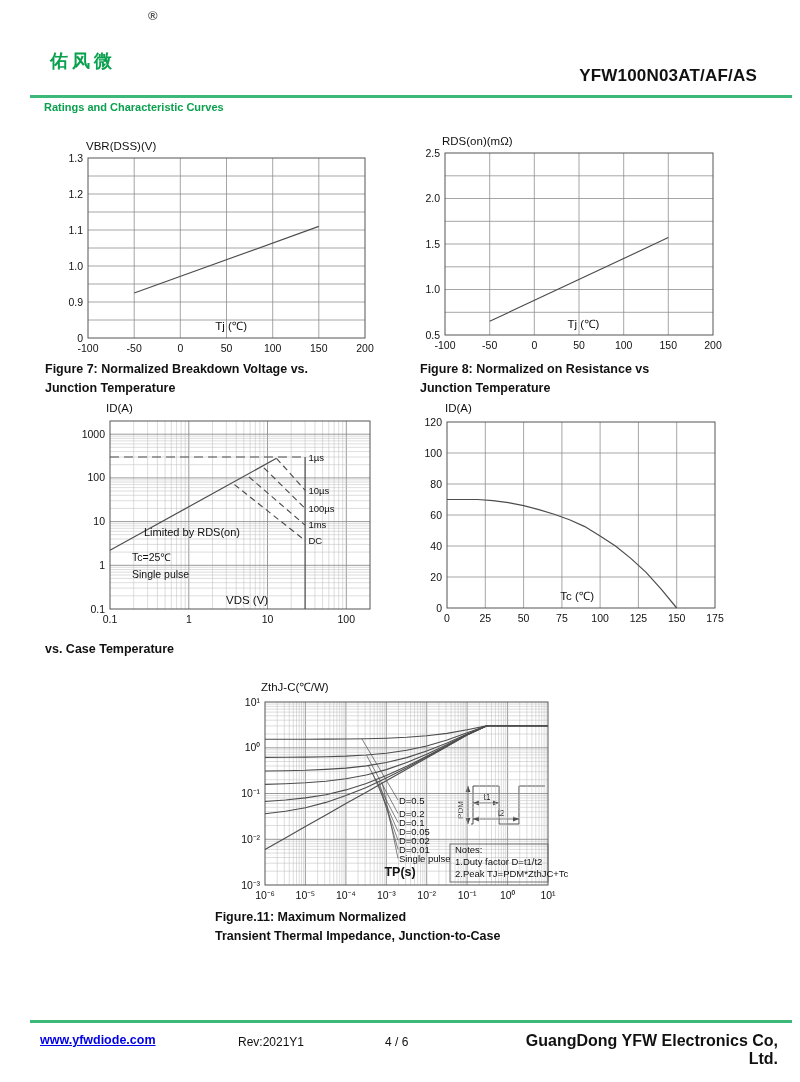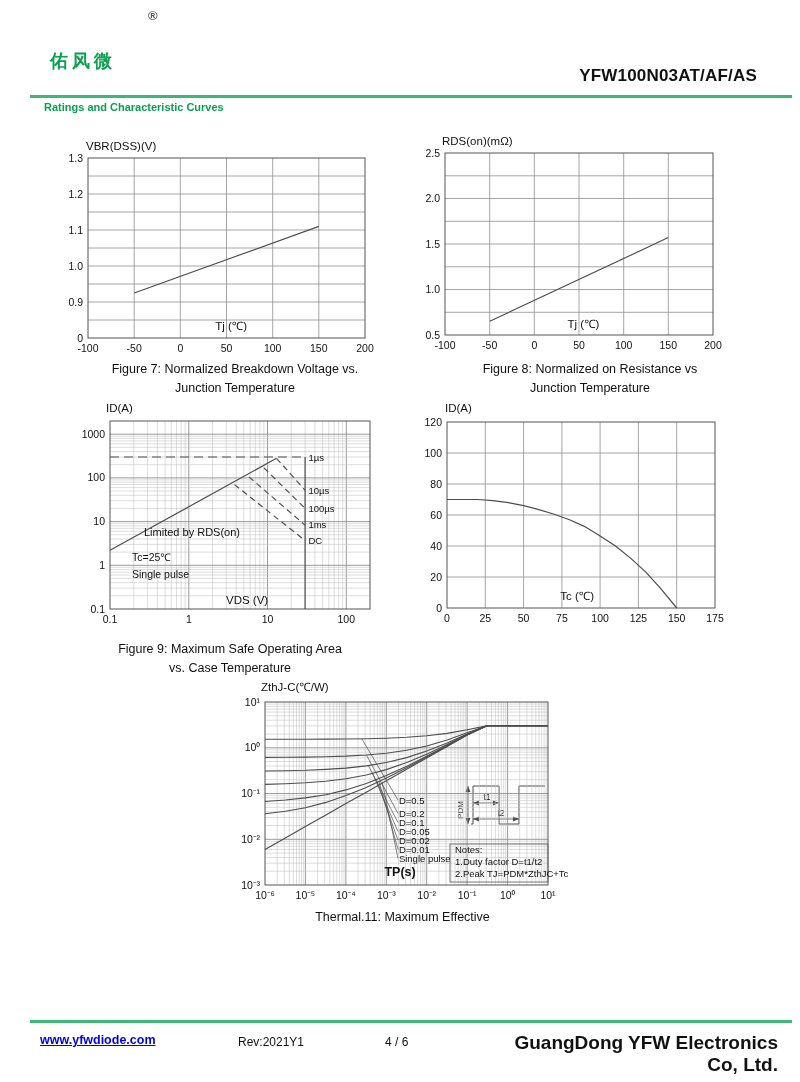--- a/index.html
+++ b/index.html
@@ -7,25 +7,25 @@
   .logo-main{position:absolute;left:52px;top:4px;font-size:41px;font-weight:bold;letter-spacing:1px;line-height:46px;}
   .logo-main .g{color:var(--green);}
   .logo-main .o{color:var(--orange);}
   .logo-reg{position:absolute;left:148px;top:8px;font-size:13px;color:#555;font-weight:bold;}
   .logo-cn{position:absolute;left:50px;top:49px;font-size:18px;font-weight:bold;color:var(--green);letter-spacing:4px;}
   .part-no{position:absolute;right:43px;top:66px;font-size:17px;font-weight:bold;letter-spacing:0.2px;}
   .hrule{position:absolute;left:30px;width:762px;height:3px;background:var(--rule);}
   .section-title{position:absolute;left:36px;top:101px;font-size:11px;font-weight:bold;color:var(--green);padding-left:8px;}
   .chart{position:absolute;}
   svg text{font-family:"Liberation Sans",sans-serif;}
-  .cap{position:absolute;font-size:12.5px;font-weight:normal;text-align:center;line-height:19px;color:#111;}
+  .cap{position:absolute;font-size:12.5px;font-weight:bold;text-align:left;line-height:19px;color:#111;}
   .f-web{position:absolute;left:40px;top:1033px;font-size:12.5px;font-weight:bold;color:var(--link);text-decoration:underline;}
   .f-rev{position:absolute;left:238px;top:1035px;font-size:12px;}
   .f-page{position:absolute;left:385px;top:1035px;font-size:12px;}
-  .f-co{position:absolute;left:510px;top:1032px;width:268px;font-size:19px;font-weight:bold;text-align:right;}
+  .f-co{position:absolute;left:510px;top:1032px;width:268px;font-size:16px;font-weight:bold;text-align:right;}
 </style>
 </head>
 <body>
 
 <div class="page">
 
   <div class="logo-reg">®</div>
   <div class="logo-cn">佑风微</div>
   <div class="part-no">YFW100N03AT/AF/AS</div>
   <div class="hrule" style="top:95px"></div>
@@ -387,25 +387,25 @@
 
   <div class="cap" style="left:45px;top:360px;width:380px">
     <div>Figure 7: Normalized Breakdown Voltage vs.</div>
     <div>Junction Temperature</div>
   </div>
   <div class="cap" style="left:420px;top:360px;width:340px">
     <div>Figure 8: Normalized on Resistance vs</div>
     <div>Junction Temperature</div>
   </div>
   <div class="cap" style="left:45px;top:640px;width:370px">
-    <div>Figure 9: Maximum Safe Operating Area</div>
     <div>vs. Case Temperature</div>
   </div>
   <div class="cap" style="left:215px;top:908px;width:375px">
-    <div>Thermal.11: Maximum Effective</div>
+    <div>Figure.11: Maximum Normalized</div>
+    <div>Transient Thermal Impedance, Junction-to-Case</div>
   </div>
 
   <div class="hrule" style="top:1020px"></div>
   <a class="f-web" href="#">www.yfwdiode.com</a>
   <div class="f-rev">Rev:2021Y1</div>
   <div class="f-page">4 / 6</div>
   <div class="f-co">GuangDong YFW Electronics Co, Ltd.</div>
 </div>
 
 </body></html>

